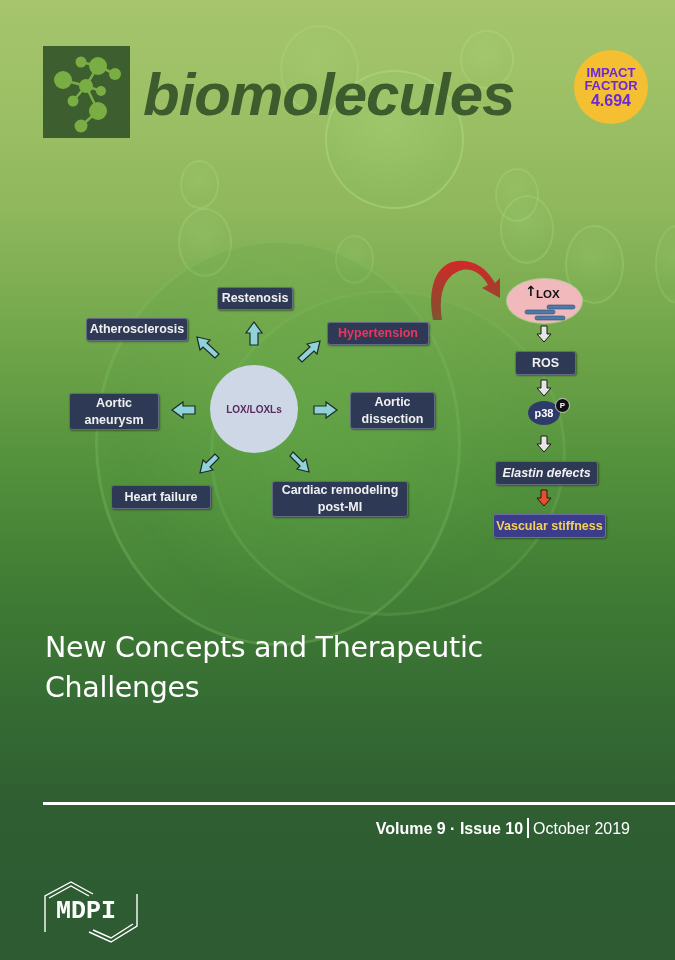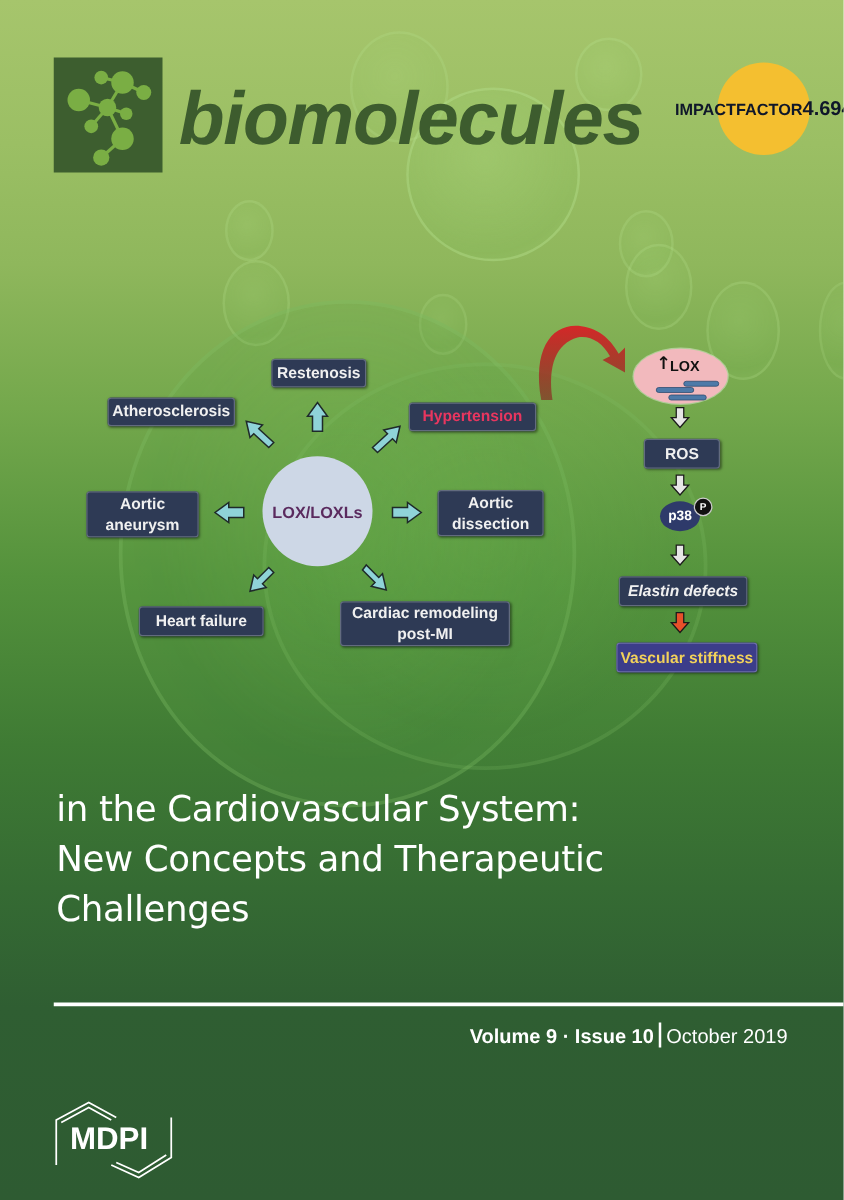--- a/index.html
+++ b/index.html
@@ -8,46 +8,46 @@
     position: relative; width: 675px; height: 960px; overflow: hidden;
     background: linear-gradient(180deg, #a6c56c 0%, #9bbf64 12%, #8fb75c 22%, #74a84c 34%, #54923c 48%, #3f7b34 62%, #356b33 74%, #2f5e32 84%, #2e5b32 100%);
   }
   .bubble { position: absolute; border-radius: 50%; border: 2px solid rgba(190,230,150,0.35); background: radial-gradient(circle at 45% 40%, rgba(170,220,130,0.28), rgba(120,190,90,0.12) 70%, rgba(200,240,160,0.22) 100%); }
   .big-cell { position: absolute; border-radius: 50%; background: radial-gradient(ellipse at 50% 45%, rgba(110,180,80,0.35), rgba(90,160,70,0.18) 60%, rgba(130,200,100,0.15) 100%); border: 3px solid rgba(140,200,110,0.25); }
 
   .logo-box { position: absolute; left: 43px; top: 46px; width: 87px; height: 92px; background: #3d5e2f; }
   .logo-box svg { width: 100%; height: 100%; display: block; }
   .journal-name { position: absolute; left: 143px; top: 60px; font-family: Liberation Sans, sans-serif; font-style: italic; font-weight: bold; font-size: 60px; color: #3d5c2e; letter-spacing: -1px; }
 
-  .impact { position: absolute; left: 574px; top: 50px; width: 74px; height: 74px; border-radius: 50%; background: #f4bf30; display: flex; flex-direction: row; align-items: center; justify-content: center; color: #0f172a; font-family: "Liberation Sans", sans-serif; font-weight: bold; line-height: 1.0; }
+  .impact { position: absolute; left: 574px; top: 50px; width: 74px; height: 74px; border-radius: 50%; background: #f4bf30; display: flex; flex-direction: column; align-items: center; justify-content: center; color: #6d28d9; font-family: "Liberation Sans", sans-serif; font-weight: bold; line-height: 1.0; }
   .impact .l1, .impact .l2 { font-size: 13px; }
   .impact .l3 { font-size: 16px; margin-top: 1px; }
 
   .dbox { position: absolute; background: #2e3a55; color: #f0f0f0; font-family: "Liberation Sans", sans-serif; font-weight: bold; font-size: 12.5px; text-align: center; border-radius: 3px; box-shadow: inset 0 0 0 1px rgba(255,255,255,0.25), 1px 1px 2px rgba(0,0,0,0.4); display: flex; align-items: center; justify-content: center; line-height: 1.35; }
-  .center-circle { position: absolute; left: 210px; top: 365px; width: 88px; height: 88px; border-radius: 50%; background: #cdd7e6; display: flex; align-items: center; justify-content: center; color: #5a2a5e; font-family: "Liberation Sans", sans-serif; font-weight: bold; font-size: 13px; }
+  .center-circle { position: absolute; left: 210px; top: 365px; width: 88px; height: 88px; border-radius: 50%; background: #cdd7e6; display: flex; align-items: center; justify-content: center; color: #5a2a5e; font-family: "Liberation Sans", sans-serif; font-weight: bold; font-size: 10px; }
 
   .arrows-svg { position: absolute; left: 0; top: 0; width: 675px; height: 960px; pointer-events: none; }
 
   .lox-oval { position: absolute; left: 507px; top: 279px; width: 75px; height: 44px; border-radius: 50%; background: #f2b9bd; box-shadow: 0 0 0 1px rgba(255,255,255,0.4); }
   .lox-label { position: absolute; left: 536px; top: 288px; font-family: "Liberation Sans", sans-serif; font-weight: bold; font-size: 11.5px; color: #111; }
   .up-arrow { position: absolute; left: 525px; top: 283px; font-size: 14px; font-weight: bold; color: #111; }
 
   .p38 { position: absolute; left: 528px; top: 401px; width: 32px; height: 24px; border-radius: 50%; background: #2e3a6a; color: #fff; font-family: "Liberation Sans", sans-serif; font-weight: bold; font-size: 11px; display: flex; align-items: center; justify-content: center; }
   .p-badge { position: absolute; left: 555px; top: 398px; width: 13px; height: 13px; border-radius: 50%; background: #111; color: #fff; font-family: "Liberation Sans", sans-serif; font-size: 8px; font-weight: bold; display: flex; align-items: center; justify-content: center; border: 1px solid #ccc; }
 
   .title { position: absolute; left: 45px; top: 628px; width: 600px; color: #ffffff; font-family: "DejaVu Sans", sans-serif; font-size: 28.5px; line-height: 40px; letter-spacing: -0.3px; }
   .title div { white-space: nowrap; }
   .rule { position: absolute; left: 43px; top: 802px; width: 632px; height: 3px; background: #ffffff; }
   .issue-line { position: absolute; right: 45px; top: 818px; color: #fff; font-family: "Liberation Sans", sans-serif; font-size: 16px; white-space: nowrap; }
   .issue-line .bold { font-weight: bold; }
   .issue-line .sep { display: inline-block; width: 2px; height: 20px; background: #fff; vertical-align: -4px; margin: 0 4px; }
 
   .mdpi { position: absolute; left: 43px; top: 880px; width: 96px; height: 64px; }
   .mdpi svg { width: 100%; height: 100%; display: block; }
-  .mdpi-text { position: absolute; left: 56px; top: 897px; width: 80px; color: #fff; font-family: Liberation Sans, sans-serif; font-weight: bold; font-size: 25px; letter-spacing: 0px; }
+  .mdpi-text { position: absolute; left: 56px; top: 897px; width: 80px; color: #fff; font-family: Liberation Mono, monospace; font-weight: bold; font-size: 25px; letter-spacing: 0px; }
   .footer-info { position: absolute; left: 167px; top: 893px; color: #fff; font-family: "Liberation Sans", sans-serif; font-size: 14px; line-height: 19px; }
 </style>
 </head>
 <body>
 
 <div class="cover">
 
   <div class="bubble" style="left:280px;top:25px;width:75px;height:85px;opacity:0.6;"></div>
   <div class="bubble" style="left:325px;top:70px;width:135px;height:135px;"></div>
   <div class="bubble" style="left:460px;top:30px;width:50px;height:55px;opacity:0.7;"></div>
@@ -160,21 +160,20 @@
   <span class="up-arrow">↑</span>
   <span class="lox-label">LOX</span>
 
   <div class="dbox" style="left:515px;top:351px;width:61px;height:24px;">ROS</div>
   <div class="p38">p38</div>
   <div class="p-badge">P</div>
   <div class="dbox" style="left:495px;top:461px;width:103px;height:24px;font-style:italic;">Elastin defects</div>
   <div class="dbox" style="left:493px;top:514px;width:113px;height:24px;background:#3c3d8a;color:#f2d15a;">Vascular stiffness</div>
 
   <div class="title">
-    <div>in the Cardiovascular System:</div>
     <div>New Concepts and Therapeutic</div>
     <div>Challenges</div>
   </div>
 
   <div class="rule"></div>
 
   <div class="issue-line">
     <span class="bold">Volume 9</span>
     <span class="bold">·</span>
     <span class="bold">Issue 10</span><span class="sep"></span><span>October 2019</span>

